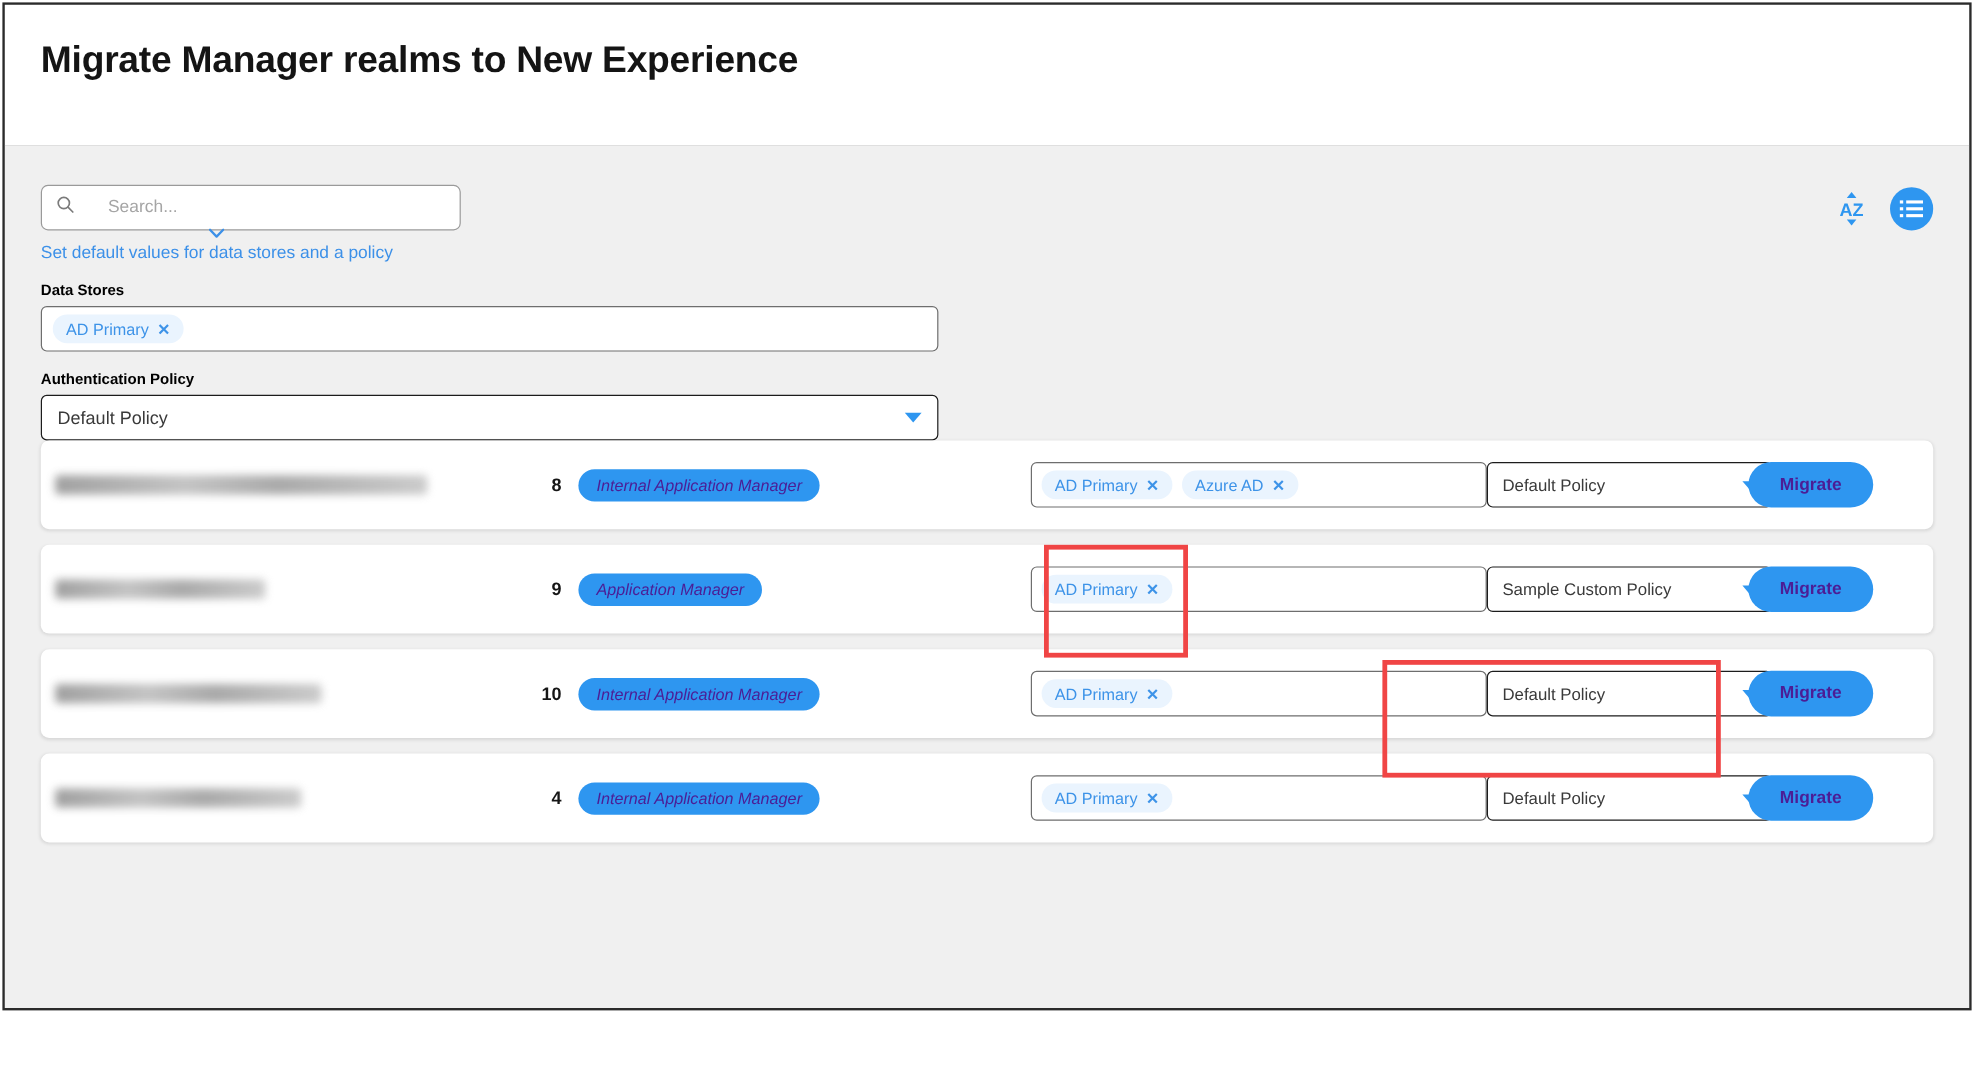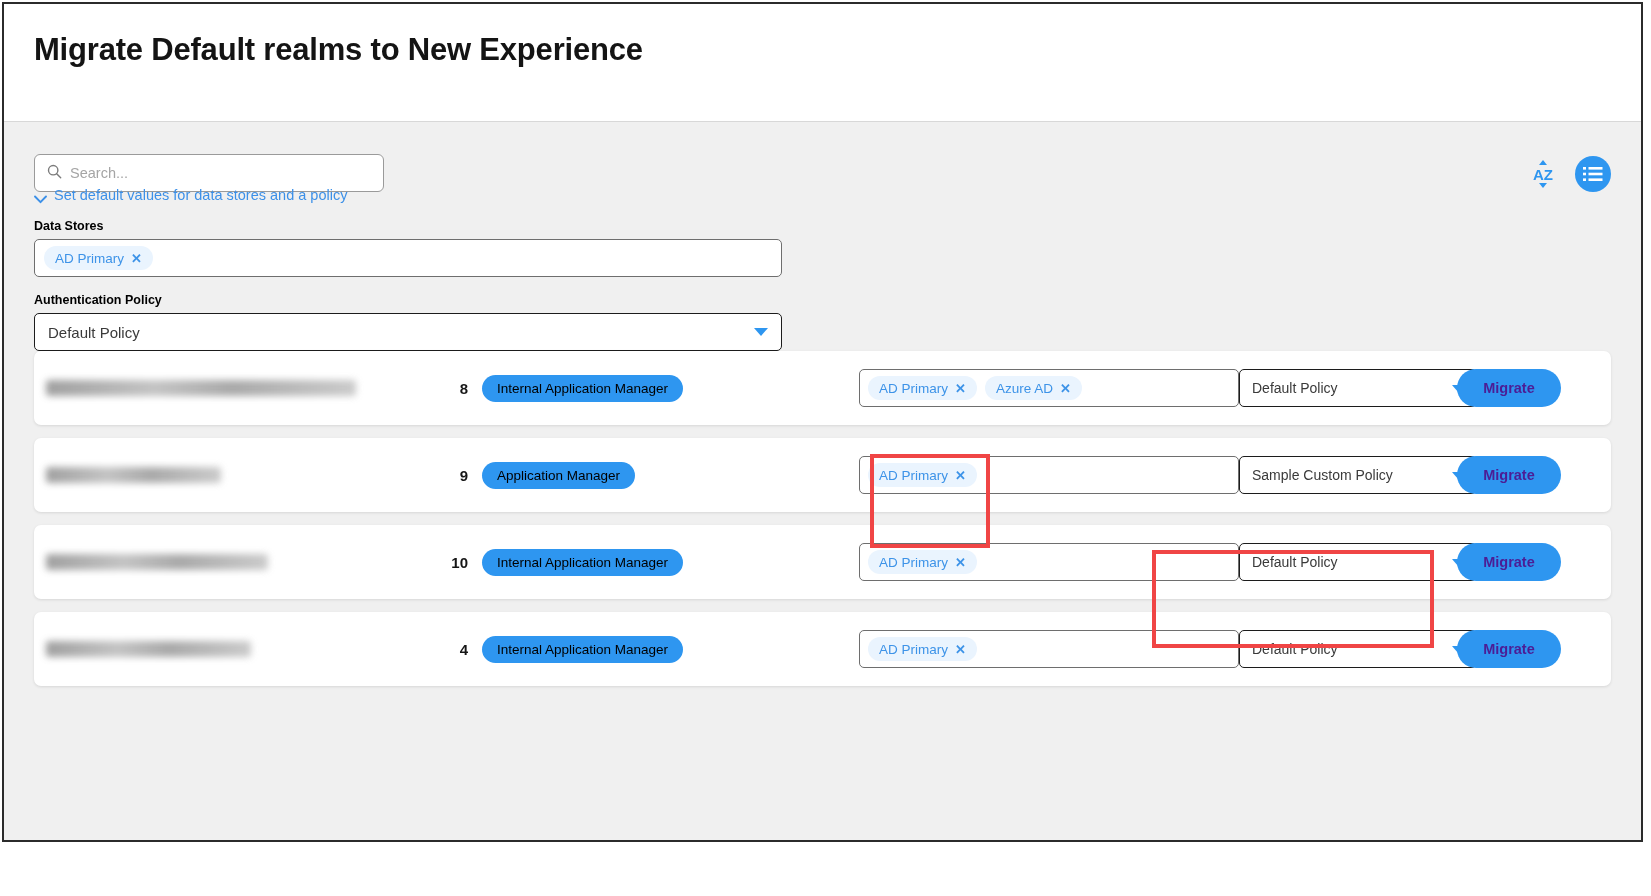--- a/index.html
+++ b/index.html
@@ -51,21 +51,21 @@
     padding-top: 32px;
     height: 72px;
   }
   .search-box {
     width: 350px; height: 38px;
     background: #ffffff;
     border: 1px solid #9a9a9a;
     border-radius: 6px;
     display: flex; align-items: center;
     padding: 0 12px;
-    gap: 8px;
+    gap: 28px;
   }
   .search-box input {
     border: none; outline: none;
     background: transparent;
     font-size: 14.5px;
     font-family: "Liberation Sans", sans-serif;
     color: #333;
     width: 100%;
   }
   .search-box input::placeholder { color: #a5a5a5; }
@@ -85,20 +85,21 @@
   }
   
   .expander {
     display: flex; align-items: center;
     gap: 7px;
     color: #3c90e8;
     font-size: 14.5px;
     cursor: pointer;
     margin-top: -7px;
     width: max-content;
+    flex-direction: column;
   }
   .chev { width: 13px; height: 9px; }
   
   .field-label {
     font-size: 12.5px;
     font-weight: bold;
     color: #000000;
     margin-top: 16px;
     margin-bottom: 6px;
   }
@@ -190,27 +191,28 @@
   }
   .realm-num {
     font-size: 15px;
     font-weight: bold;
     color: #161616;
     width: 24px;
     text-align: right;
   }
   .badge {
     background: #2e96f0;
-    color: #000000;
+    color: #4c1d95;
     font-size: 13.5px;
     border-radius: 14px;
     height: 27px;
     display: flex; align-items: center;
     padding: 0 15px;
     white-space: nowrap;
+    font-style: italic;
   }
   .cell-store { width: 360px; }
   .store-field {
     width: 380px; height: 38px;
     background: #ffffff;
     border: 1px solid #6e6e6e;
     border-radius: 5px;
     display: flex; align-items: center;
     padding: 0 8px;
     gap: 8px;
@@ -266,21 +268,21 @@
   }
 </style>
 </head>
 <body>
 
 <div id="shadow"></div>
 
 <div id="frame">
 
   <div class="page-header">
-    <div class="page-title">Migrate Default realms to New Experience</div>
+    <div class="page-title">Migrate Manager realms to New Experience</div>
   </div>
 
   <div class="page-body">
 
     <div class="controls-row">
       <div class="search-box">
         <span>
           <svg width="15" height="15" viewBox="0 0 16 16">
             <circle cx="6.6" cy="6.6" r="5" fill="none" stroke="#7b7b7b" stroke-width="1.5"></circle>
             <line x1="10.3" y1="10.3" x2="14.6" y2="14.6" stroke="#7b7b7b" stroke-width="1.5" stroke-linecap="round"></line>

